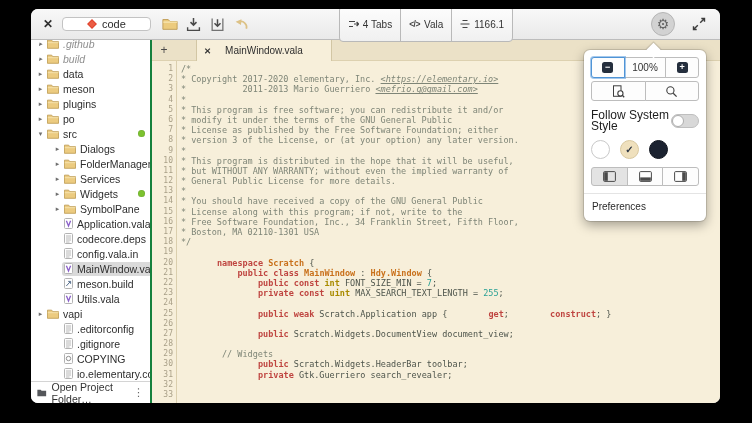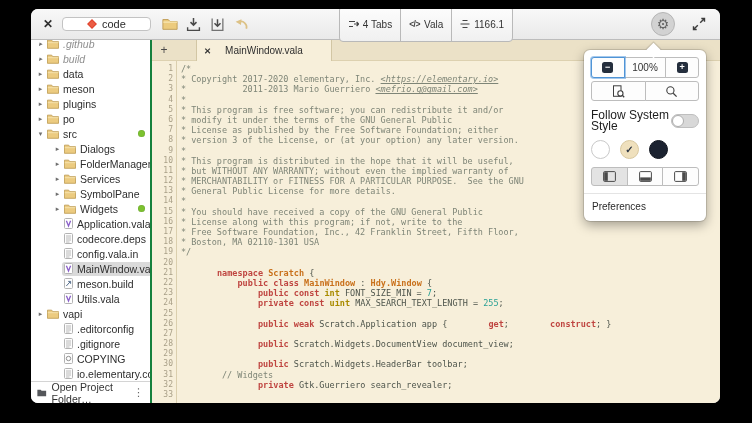--- a/index.html
+++ b/index.html
@@ -278,33 +278,33 @@
               <span>Services</span>
             </span>
           </div>
           <div class="trow d1">
             <span class="arw">▸</span>
             <span class="thl">
               <svg class="ticon" width="12" height="10" viewBox="0 0 14 11">
                 <path d="M.5 1h5l1.3 1.8h6.7v7.7H.5z" fill="#eccb80" stroke="#bd9b52"></path>
                 <path d="M.9 4h12.5" stroke="#f8e7b4"></path>
               </svg>
+              <span>Widgets</span>
+            </span>
+            <span class="dot"></span>
+          </div>
+          <div class="trow d1">
+            <span class="arw">▸</span>
+            <span class="thl">
+              <svg class="ticon" width="12" height="10" viewBox="0 0 14 11">
+                <path d="M.5 1h5l1.3 1.8h6.7v7.7H.5z" fill="#eccb80" stroke="#bd9b52"></path>
+                <path d="M.9 4h12.5" stroke="#f8e7b4"></path>
+              </svg>
               <span>SymbolPane</span>
             </span>
-          </div>
-          <div class="trow d1">
-            <span class="arw">▸</span>
-            <span class="thl">
-              <svg class="ticon" width="12" height="10" viewBox="0 0 14 11">
-                <path d="M.5 1h5l1.3 1.8h6.7v7.7H.5z" fill="#eccb80" stroke="#bd9b52"></path>
-                <path d="M.9 4h12.5" stroke="#f8e7b4"></path>
-              </svg>
-              <span>Widgets</span>
-            </span>
-            <span class="dot"></span>
           </div>
           <div class="trow d1">
             <span class="arw"></span>
             <span class="thl">
               <svg class="ticon" width="9" height="11" viewBox="0 0 9 11">
                 <rect x=".5" y=".5" width="8" height="10" rx="1" fill="#fff" stroke="#b3b3b3"></rect>
                 <path d="M2.4 2.8l2.1 5.2 2.1-5.2" fill="none" stroke="#8a5fc9" stroke-width="1.3"></path>
               </svg>
               <span>Application.vala</span>
             </span>
@@ -468,40 +468,39 @@
             <div class="cl"><span class="sc">* Copyright 2017-2020 elementary, Inc. </span><span class="sl">&lt;https://elementary.io&gt;</span></div>
             <div class="cl"><span class="sc">*           2011-2013 Mario Guerriero </span><span class="sl">&lt;mefrio.g@gmail.com&gt;</span></div>
             <div class="cl"><span class="sc">*</span></div>
             <div class="cl"><span class="sc">* This program is free software; you can redistribute it and/or</span></div>
             <div class="cl"><span class="sc">* modify it under the terms of the GNU General Public</span></div>
             <div class="cl"><span class="sc">* License as published by the Free Software Foundation; either</span></div>
             <div class="cl"><span class="sc">* version 3 of the License, or (at your option) any later version.</span></div>
             <div class="cl"><span class="sc">*</span></div>
             <div class="cl"><span class="sc">* This program is distributed in the hope that it will be useful,</span></div>
             <div class="cl"><span class="sc">* but WITHOUT ANY WARRANTY; without even the implied warranty of</span></div>
-            <div class="cl"><span class="sc">* MERCHANTABILITY or FITNESS FOR A PARTICULAR PURPOSE.  See the GNU</span></div>
             <div class="cl"><span class="sc">* General Public License for more details.</span></div>
             <div class="cl"><span class="sc">*</span></div>
             <div class="cl"><span class="sc">* You should have received a copy of the GNU General Public</span></div>
             <div class="cl"><span class="sc">* License along with this program; if not, write to the</span></div>
-            <div class="cl"><span class="sc">* Free Software Foundation, Inc., 42 Franklin Street, Fifth Floor,</span></div>
+            <div class="cl"><span class="sc">* Free Software Foundation, Inc., 34 Franklin Street, Fifth Floor,</span></div>
             <div class="cl"><span class="sc">* Boston, MA 02110-1301 USA</span></div>
             <div class="cl"><span class="sc">*/</span></div>
             <div class="cl">&nbsp;</div>
             <div class="cl"><span class="sk">namespace</span><span class="sd"> </span><span class="st">Scratch</span><span class="sd"> {</span></div>
             <div class="cl"><span class="sd">    </span><span class="sk">public class</span><span class="sd"> </span><span class="st">MainWindow</span><span class="sd"> : </span><span class="st">Hdy.Window</span><span class="sd"> {</span></div>
             <div class="cl"><span class="sd">        </span><span class="sk">public const</span><span class="sd"> </span><span class="sy">int</span><span class="sd"> FONT_SIZE_MIN = </span><span class="sn">7</span><span class="sd">;</span></div>
             <div class="cl"><span class="sd">        </span><span class="sk">private const</span><span class="sd"> </span><span class="sy">uint</span><span class="sd"> MAX_SEARCH_TEXT_LENGTH = </span><span class="sn">255</span><span class="sd">;</span></div>
             <div class="cl">&nbsp;</div>
             <div class="cl"><span class="sd">        </span><span class="sk">public weak</span><span class="sd"> Scratch.Application app { </span><span class="sk">get</span><span class="sd">; </span><span class="sk">construct</span><span class="sd">; }</span></div>
             <div class="cl">&nbsp;</div>
             <div class="cl"><span class="sd">        </span><span class="sk">public</span><span class="sd"> Scratch.Widgets.DocumentView document_view;</span></div>
             <div class="cl">&nbsp;</div>
+            <div class="cl"><span class="sd">        </span><span class="sc">// Widgets</span></div>
             <div class="cl"><span class="sd">        </span><span class="sk">public</span><span class="sd"> Scratch.Widgets.HeaderBar toolbar;</span></div>
-            <div class="cl"><span class="sd">        </span><span class="sc">// Widgets</span></div>
             <div class="cl"><span class="sd">        </span><span class="sk">private</span><span class="sd"> Gtk.Guerriero search_revealer;</span></div>
           </div>
       </div>
     </section>
   </div>
 
   <div class="popover">
     <div class="pop-arrow"></div>
     <div class="zoomrow">
       <button>

